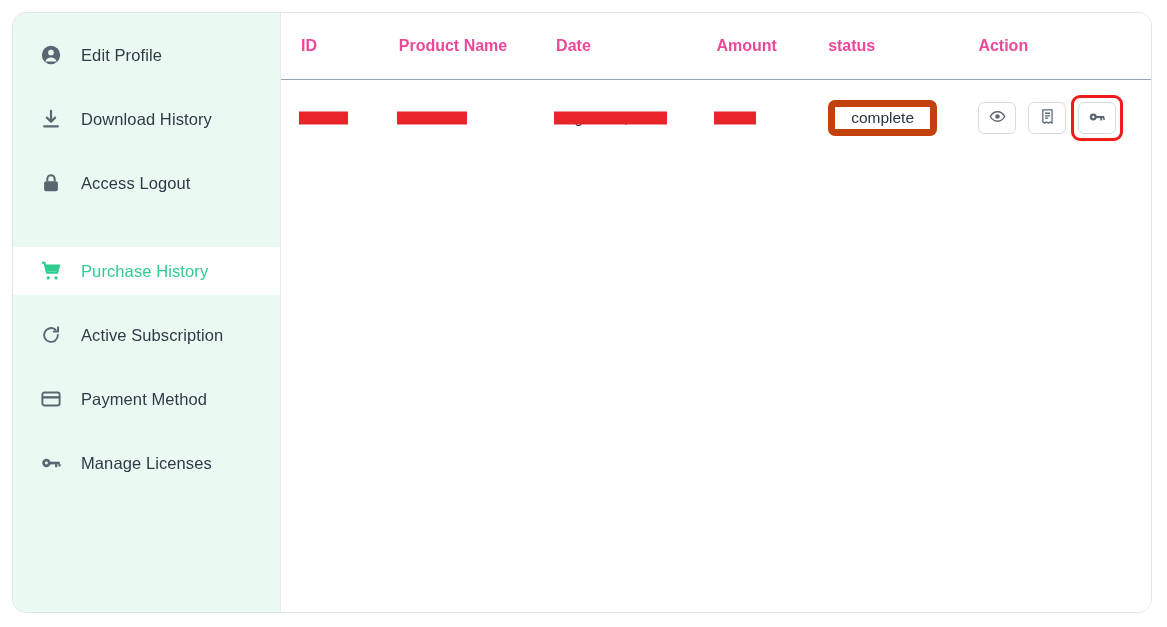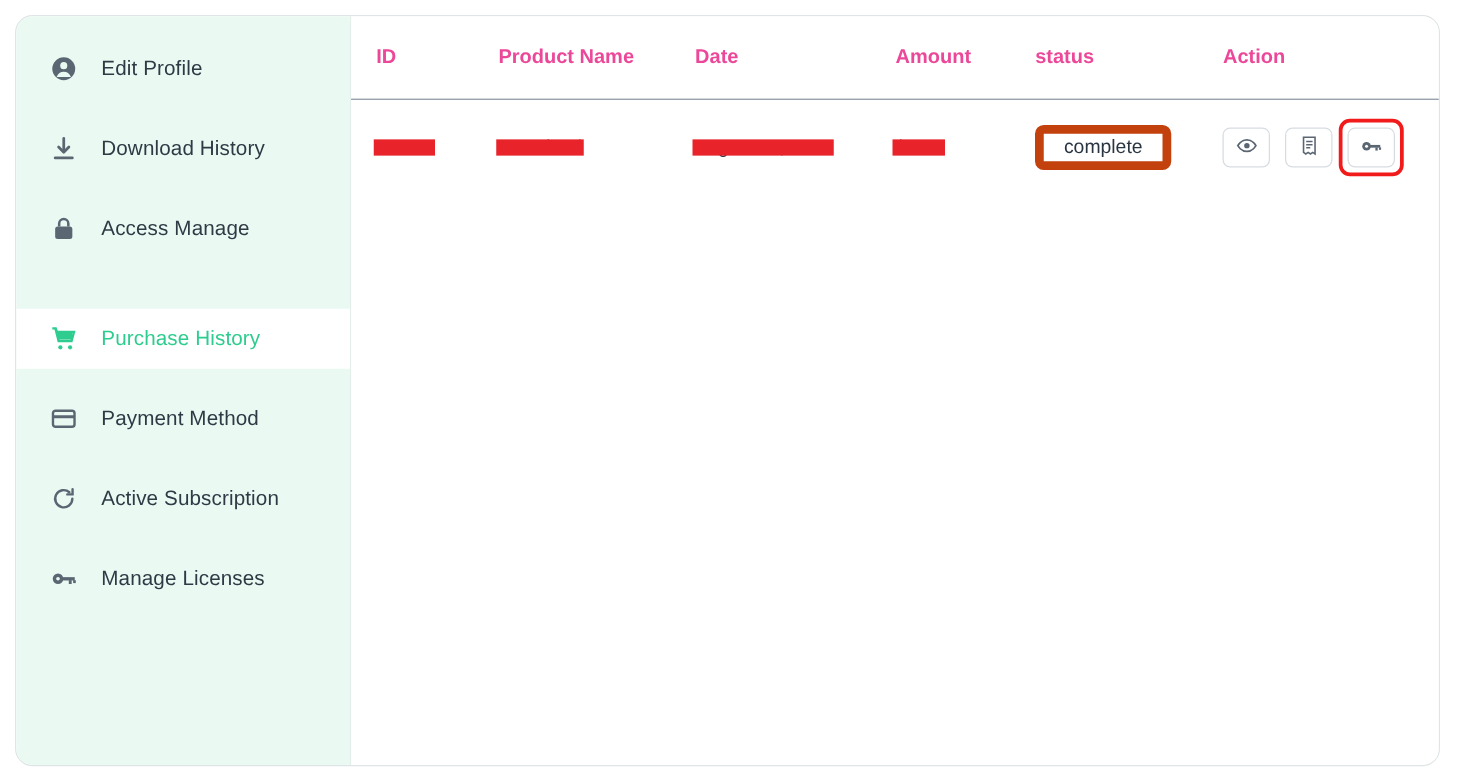--- a/index.html
+++ b/index.html
@@ -194,53 +194,53 @@
       <span class="nav-label">Download History</span>
     </div>
 
     <div class="nav-item">
       <span class="ico">
         <svg width="22" height="22" viewBox="0 0 24 24" fill="currentColor">
           <rect x="4.5" y="10" width="15" height="11" rx="2.2"></rect>
           <path d="M8 10V7.5a4 4 0 0 1 8 0V10" fill="none" stroke="currentColor" stroke-width="2.2"></path>
         </svg>
       </span>
-      <span class="nav-label">Access Manage</span>
+      <span class="nav-label">Access Logout</span>
     </div>
 
     <div class="nav-item active">
       <span class="ico">
         <svg width="22" height="22" viewBox="0 0 24 24" fill="currentColor">
           <path d="M2 3h3l1 3h15l-2.2 8H7.5L5.4 5.6 4.6 3H2z" fill="none" stroke="currentColor" stroke-width="2"></path>
           <rect x="6.6" y="6.4" width="13" height="6.4" fill="currentColor"></rect>
           <circle cx="9" cy="19.5" r="1.8"></circle>
           <circle cx="17.5" cy="19.5" r="1.8"></circle>
         </svg>
       </span>
       <span class="nav-label">Purchase History</span>
     </div>
 
     <div class="nav-item">
       <span class="ico">
+        <svg width="22" height="22" viewBox="0 0 24 24" fill="none" stroke="currentColor" stroke-width="2.1" stroke-linecap="round">
+          <path d="M19.5 12a7.5 7.5 0 1 1-2.6-5.7"></path>
+          <path d="M19.7 3.6v4.6h-4.6"></path>
+        </svg>
+      </span>
+      <span class="nav-label">Active Subscription</span>
+    </div>
+
+    <div class="nav-item">
+      <span class="ico">
         <svg width="22" height="22" viewBox="0 0 24 24" fill="none" stroke="currentColor" stroke-width="2.1">
           <rect x="2.6" y="5" width="18.8" height="14" rx="2.2"></rect>
           <path d="M2.6 10.2h18.8" stroke-width="2.6"></path>
         </svg>
       </span>
       <span class="nav-label">Payment Method</span>
-    </div>
-
-    <div class="nav-item">
-      <span class="ico">
-        <svg width="22" height="22" viewBox="0 0 24 24" fill="none" stroke="currentColor" stroke-width="2.1" stroke-linecap="round">
-          <path d="M19.5 12a7.5 7.5 0 1 1-2.6-5.7"></path>
-          <path d="M19.7 3.6v4.6h-4.6"></path>
-        </svg>
-      </span>
-      <span class="nav-label">Active Subscription</span>
     </div>
 
     <div class="nav-item">
       <span class="ico">
         <svg width="22" height="22" viewBox="0 0 24 24" fill="currentColor">
           <circle cx="7" cy="12" r="4.6"></circle>
           <circle cx="7" cy="12" r="1.6" fill="#eafaf3"></circle>
           <rect x="10.6" y="10.6" width="11" height="2.9"></rect>
           <rect x="16.4" y="13.2" width="2.5" height="3.4"></rect>
           <rect x="20.2" y="13.2" width="2.3" height="2.6"></rect>

